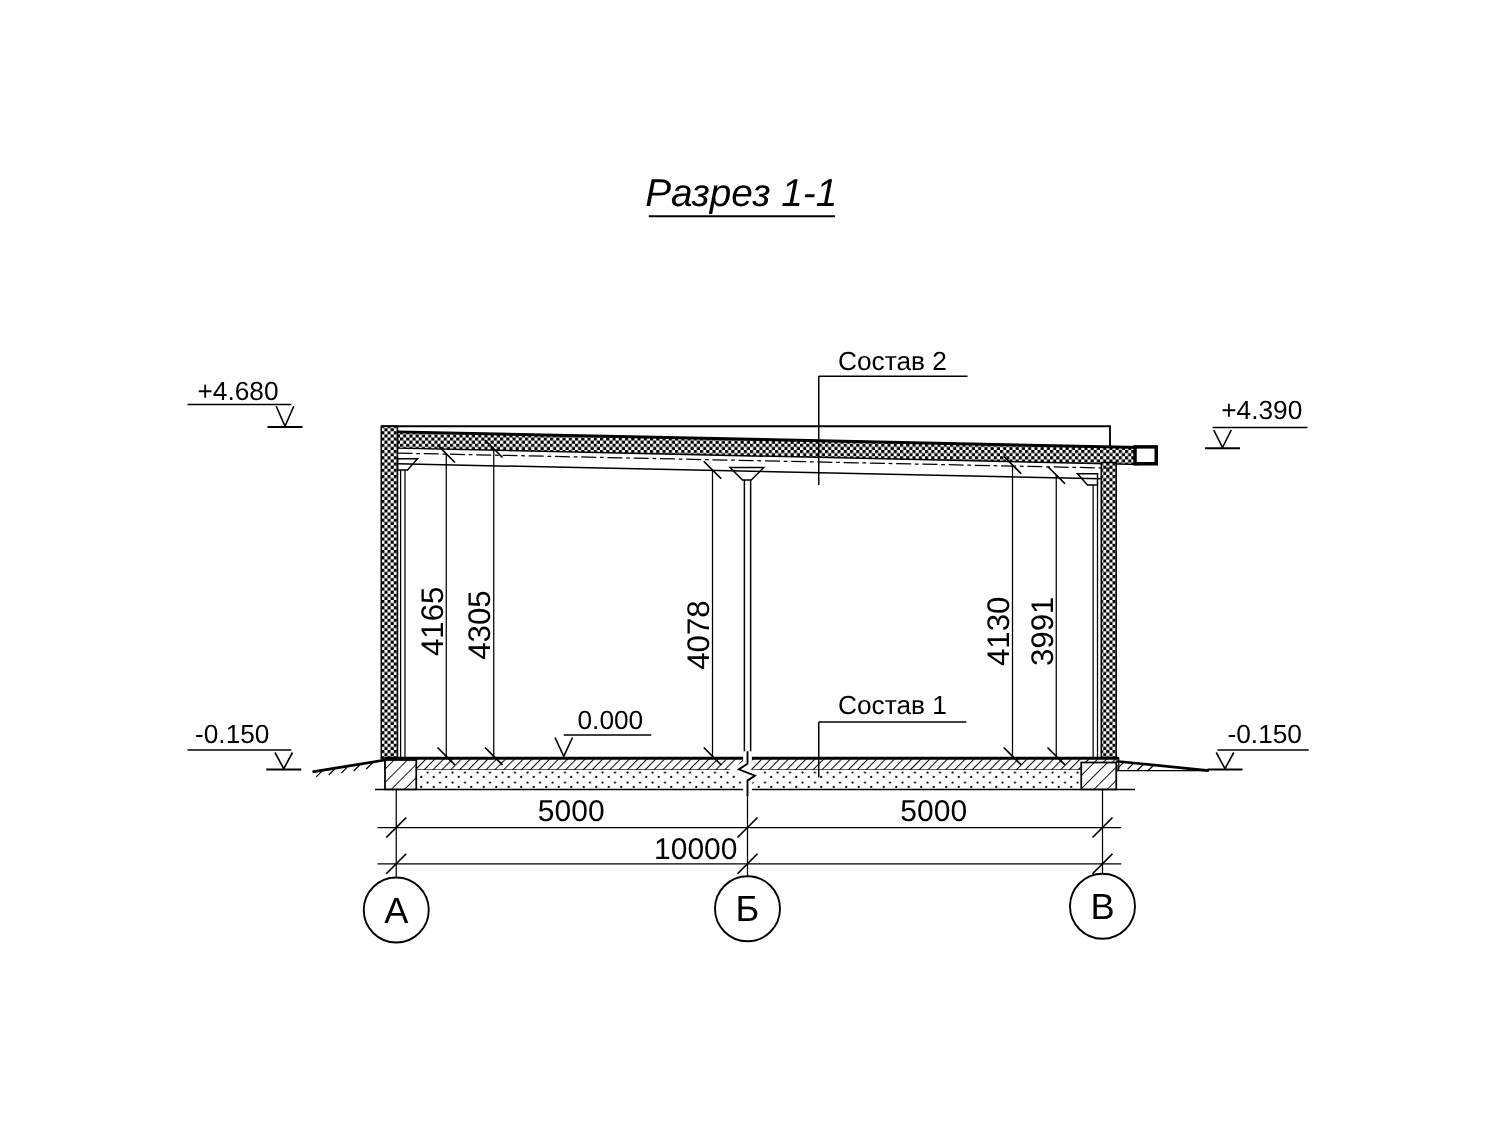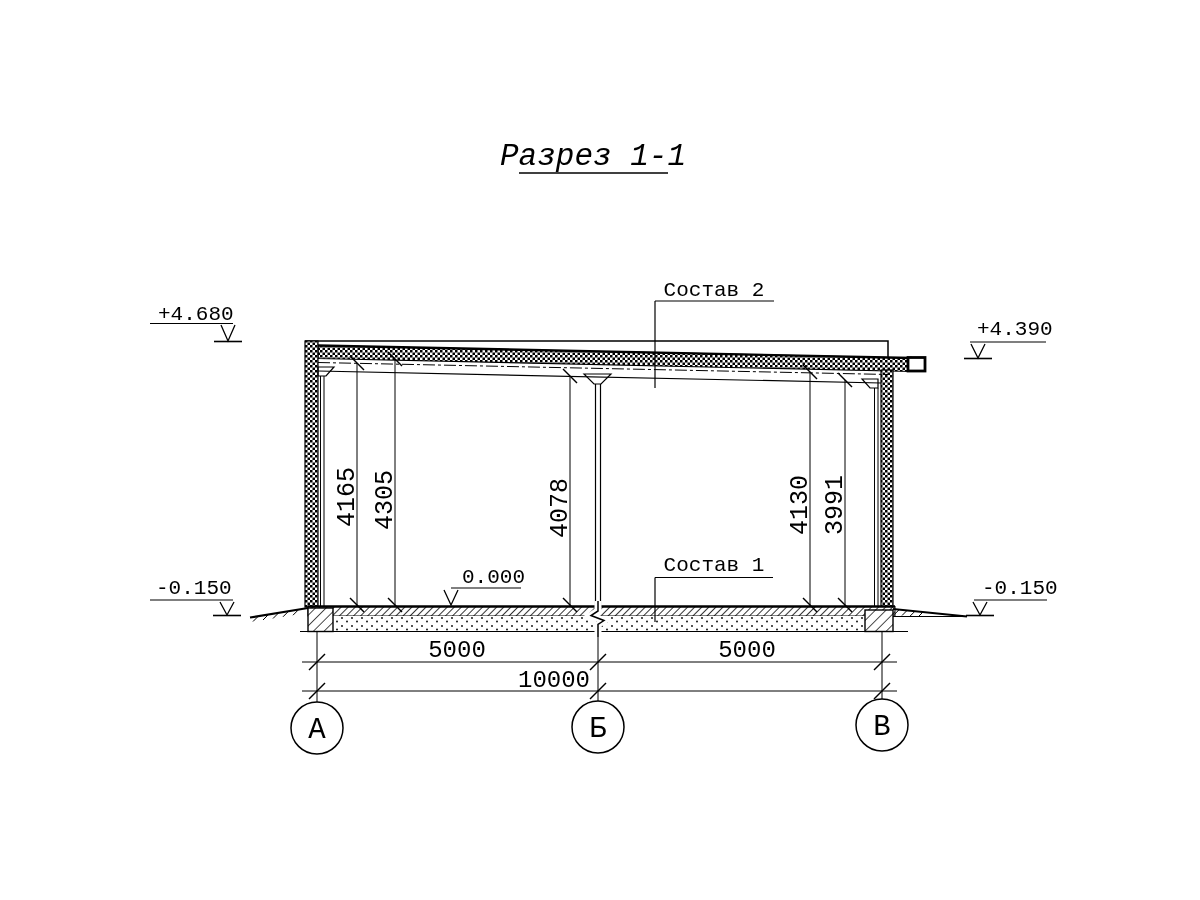--- a/index.html
+++ b/index.html
@@ -1,17 +1,17 @@
 <!DOCTYPE html>
 <html><head>
 <meta charset="utf-8">
 <style>
   html,body{margin:0;padding:0;background:#ffffff;}
   .sheet{position:relative;width:1200px;height:900px;background:#ffffff;overflow:hidden;
-         font-family:Liberation Mono, monospace;text-align:center;}
+         font-family:Liberation Sans, sans-serif;text-align:center;}
   svg text{fill:#000;}
   .dimtxt{font-size:24px;}
   .vdimtxt{font-size:25px;}
   .elevtxt{font-size:21px;}
   .calltxt{font-size:21px;}
   .axistxt{font-size:29px;}
   .titletxt{font-size:31px;font-style:italic;}
 </style>
 </head>
 <body>

